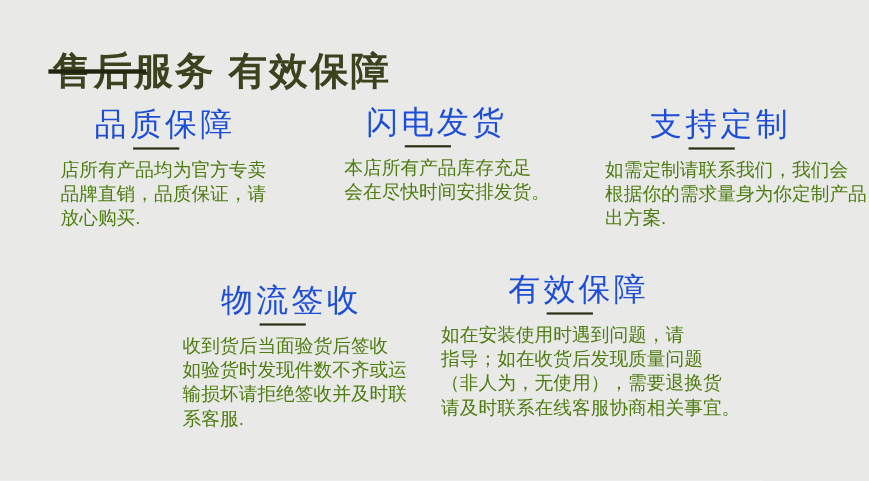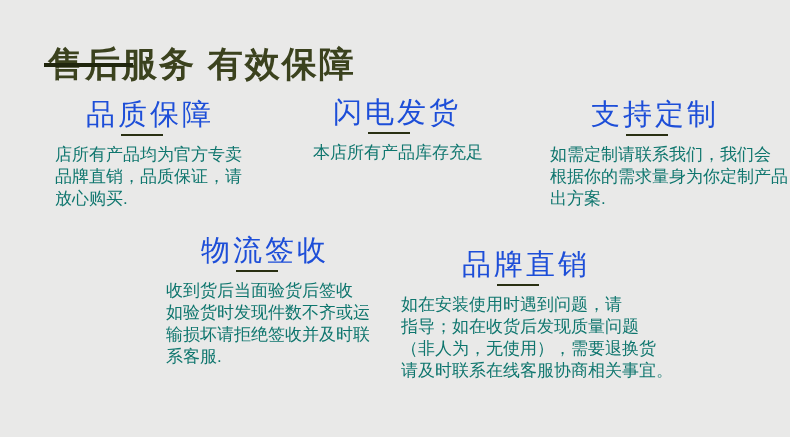--- a/index.html
+++ b/index.html
@@ -48,31 +48,31 @@
     width: 42px;
     height: 2px;
     background: #2a3013;
     margin: 2px auto 0;
     transform: translateX(-8px);
   }
   .sec-body {
     margin-top: 8px;
     font-size: 17px;
     line-height: 22px;
-    color: #0f766e;
+    color: #4d7c0f;
     white-space: nowrap;
   }
   
   #sec-0 { left: 40px;  top: 96px;  width: 220px; }
   #sec-0 .sec-body { padding-left: 15px; }
   #sec-1 { left: 302px; top: 94px;  width: 190px; }
   #sec-1 .sec-body { padding-left: 11px; }
   #sec-2 { left: 545px; top: 96px;  width: 220px; }
   #sec-2 .sec-body { padding-left: 5px; }
-  #sec-3 { left: 160px; top: 232px; width: 210px; }
+  #sec-3 { left: 160px; top: 256px; width: 210px; }
   #sec-3 .sec-body { padding-left: 6px; }
   #sec-4 { left: 394px; top: 246px; width: 264px; }
   #sec-4 .sec-body { padding-left: 7px; }
 </style>
 </head>
 <body>
 
 <div id="stage">
 
   <h1 class="page-title">售后服务 有效保障</h1>
@@ -86,20 +86,21 @@
       <div>品牌直销，品质保证，请</div>
       <div>放心购买.</div>
     </div>
   </div>
 
   <div class="section" id="sec-1">
     <div class="sec-heading">闪电发货</div>
     <div class="sec-underline"></div>
     <div class="sec-body">
       <div>本店所有产品库存充足</div>
+      <div>会在尽快时间安排发货。</div>
     </div>
   </div>
 
   <div class="section" id="sec-2">
     <div class="sec-heading">支持定制</div>
     <div class="sec-underline"></div>
     <div class="sec-body">
       <div>如需定制请联系我们，我们会</div>
       <div>根据你的需求量身为你定制产品</div>
       <div>出方案.</div>
@@ -111,21 +112,21 @@
     <div class="sec-underline"></div>
     <div class="sec-body">
       <div>收到货后当面验货后签收</div>
       <div>如验货时发现件数不齐或运</div>
       <div>输损坏请拒绝签收并及时联</div>
       <div>系客服.</div>
     </div>
   </div>
 
   <div class="section" id="sec-4">
-    <div class="sec-heading">品牌直销</div>
+    <div class="sec-heading">有效保障</div>
     <div class="sec-underline"></div>
     <div class="sec-body">
       <div>如在安装使用时遇到问题，请</div>
       <div>指导；如在收货后发现质量问题</div>
       <div>（非人为，无使用），需要退换货</div>
       <div>请及时联系在线客服协商相关事宜。</div>
     </div>
   </div>
 
 </div>

